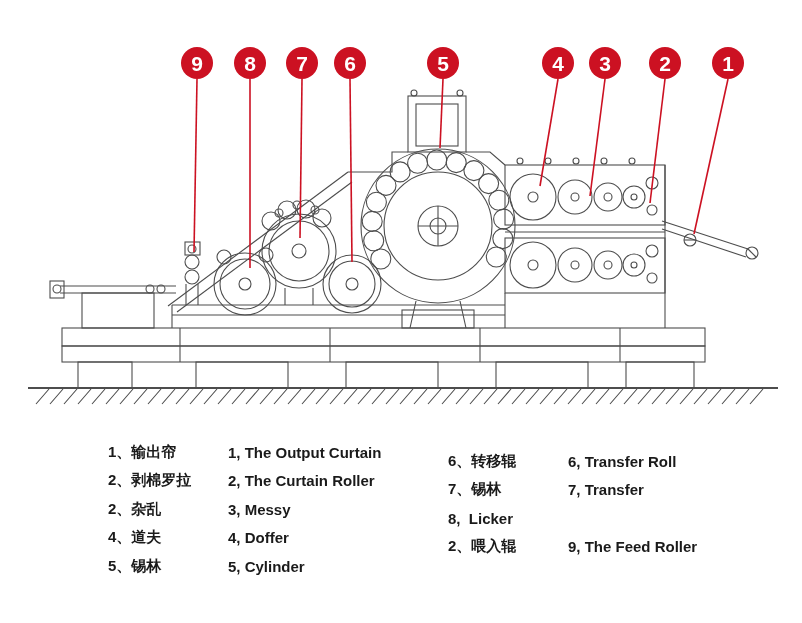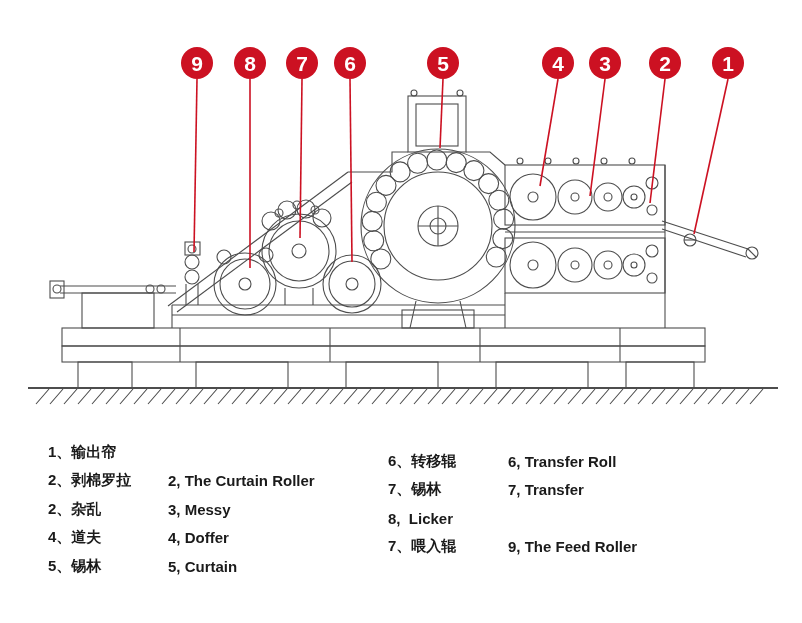--- a/index.html
+++ b/index.html
@@ -8,21 +8,21 @@
   svg.diagram{position:absolute;left:0;top:0;display:block;}
   .art{stroke:#4d4d4d;fill:none;stroke-width:1.1;}
   .art .thick{stroke-width:2.2;}
   .leader{stroke:#cc1122;stroke-width:1.6;fill:none;}
   .badge{fill:#cc1122;stroke:none;}
   .badge-num{fill:#ffffff;stroke:none;font-family:"Liberation Sans",sans-serif;
              font-size:21px;font-weight:bold;text-anchor:middle;}
   .legend{position:absolute;left:0;top:438px;width:802px;display:flex;
           color:#1a1a1a;}
   .legend-col{display:flex;flex-direction:column;}
-  #legend-left{margin-left:48px;width:340px;}
+  #legend-left{margin-left:108px;width:340px;}
   #legend-right{padding-top:9px;}
   .legend-row{display:flex;height:28.5px;align-items:center;
               font-size:15px;font-weight:bold;white-space:pre;}
   .legend-row .zh{display:inline-block;width:120px;}
   .legend-row .en{display:inline-block;}
 </style>
 </head>
 <body>
 
 <div class="page">
@@ -213,26 +213,26 @@
         <text x="605" y="70.5" class="badge-num">3</text>
         <circle cx="665" cy="63" r="16" class="badge"></circle>
         <text x="665" y="70.5" class="badge-num">2</text>
         <circle cx="728" cy="63" r="16" class="badge"></circle>
         <text x="728" y="70.5" class="badge-num">1</text>
       </g>
   </svg>
 
   <div class="legend">
     <div class="legend-col" id="legend-left">
-        <div class="legend-row"><span class="zh">1、输出帘</span></div>
+        <div class="legend-row"><span class="zh">1、输出帘</span><span class="en">1, The Output Curtain</span></div>
         <div class="legend-row"><span class="zh">2、剥棉罗拉</span><span class="en">2, The Curtain Roller</span></div>
         <div class="legend-row"><span class="zh">2、杂乱</span><span class="en">3, Messy</span></div>
         <div class="legend-row"><span class="zh">4、道夫</span><span class="en">4, Doffer</span></div>
-        <div class="legend-row"><span class="zh">5、锡林</span><span class="en">5, Curtain</span></div>
+        <div class="legend-row"><span class="zh">5、锡林</span><span class="en">5, Cylinder</span></div>
       </div>
     <div class="legend-col" id="legend-right">
         <div class="legend-row"><span class="zh">6、转移辊</span><span class="en">6, Transfer Roll</span></div>
         <div class="legend-row"><span class="zh">7、锡林</span><span class="en">7, Transfer</span></div>
         <div class="legend-row"><span class="en">8,  Licker</span></div>
-        <div class="legend-row"><span class="zh">7、喂入辊</span><span class="en">9, The Feed Roller</span></div>
+        <div class="legend-row"><span class="zh">2、喂入辊</span><span class="en">9, The Feed Roller</span></div>
       </div>
   </div>
 </div>
 
 </body></html>

